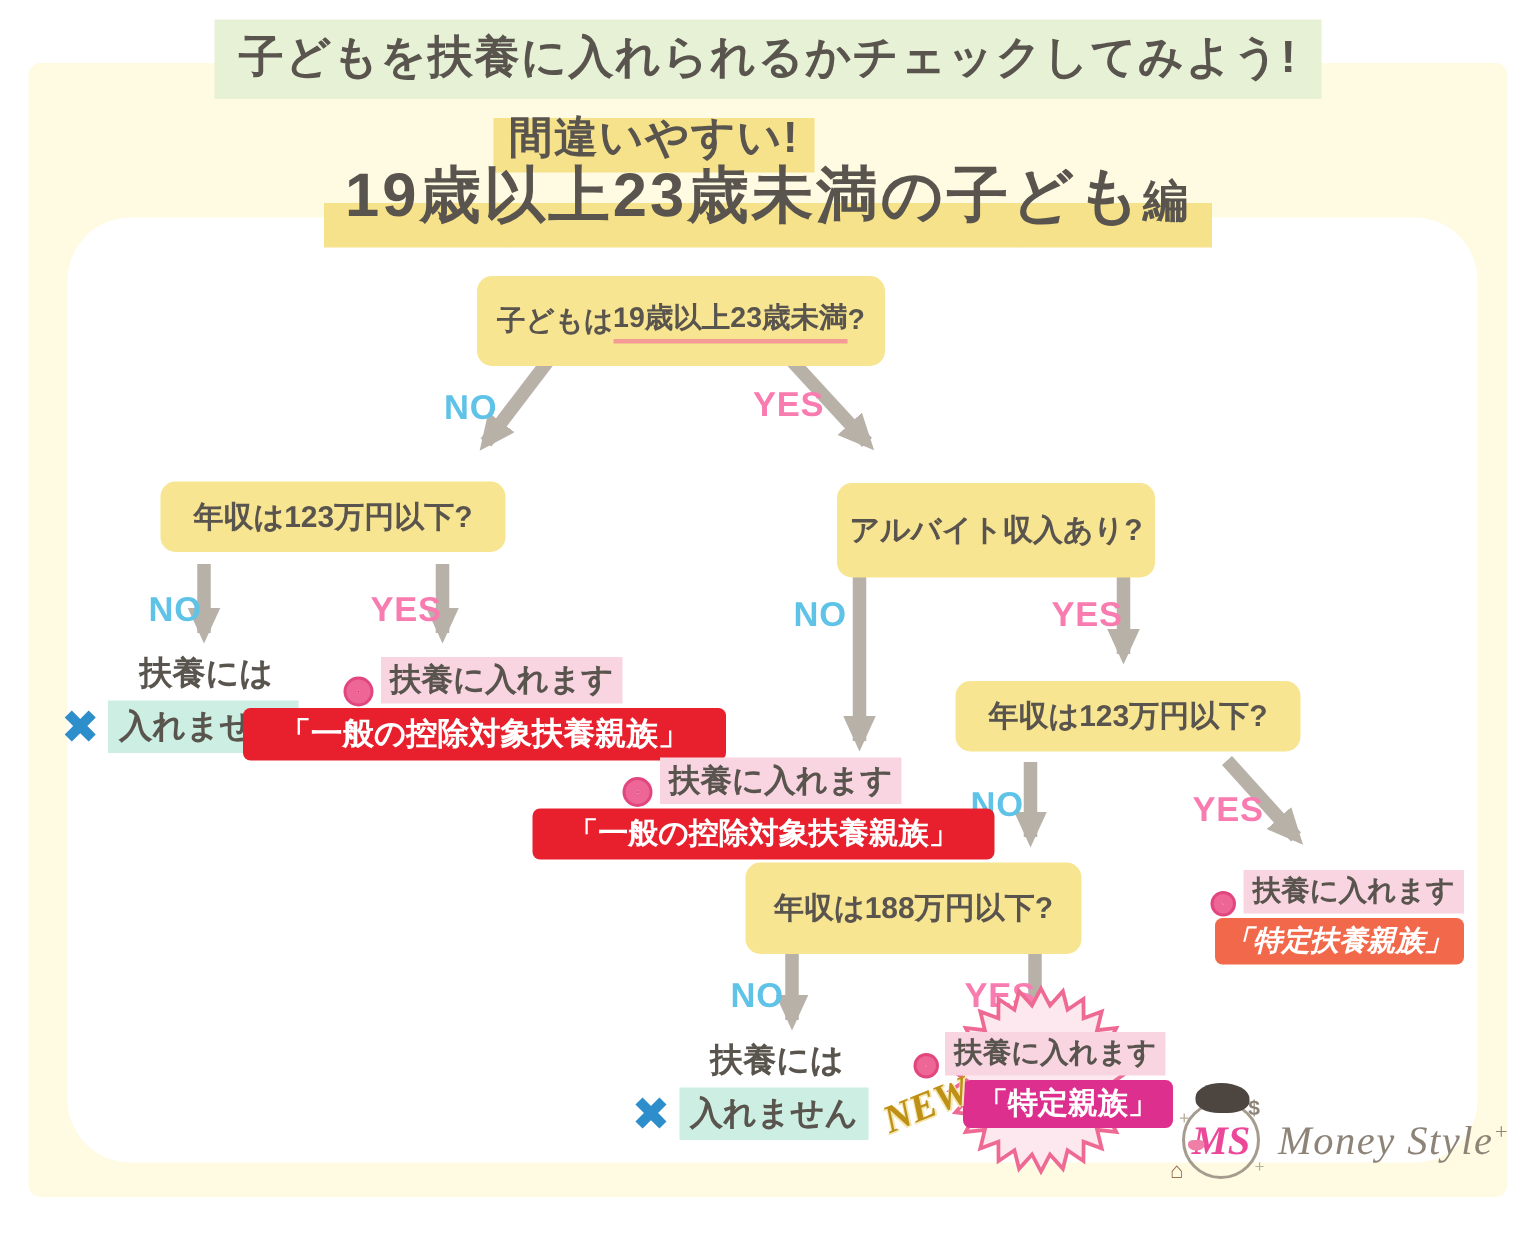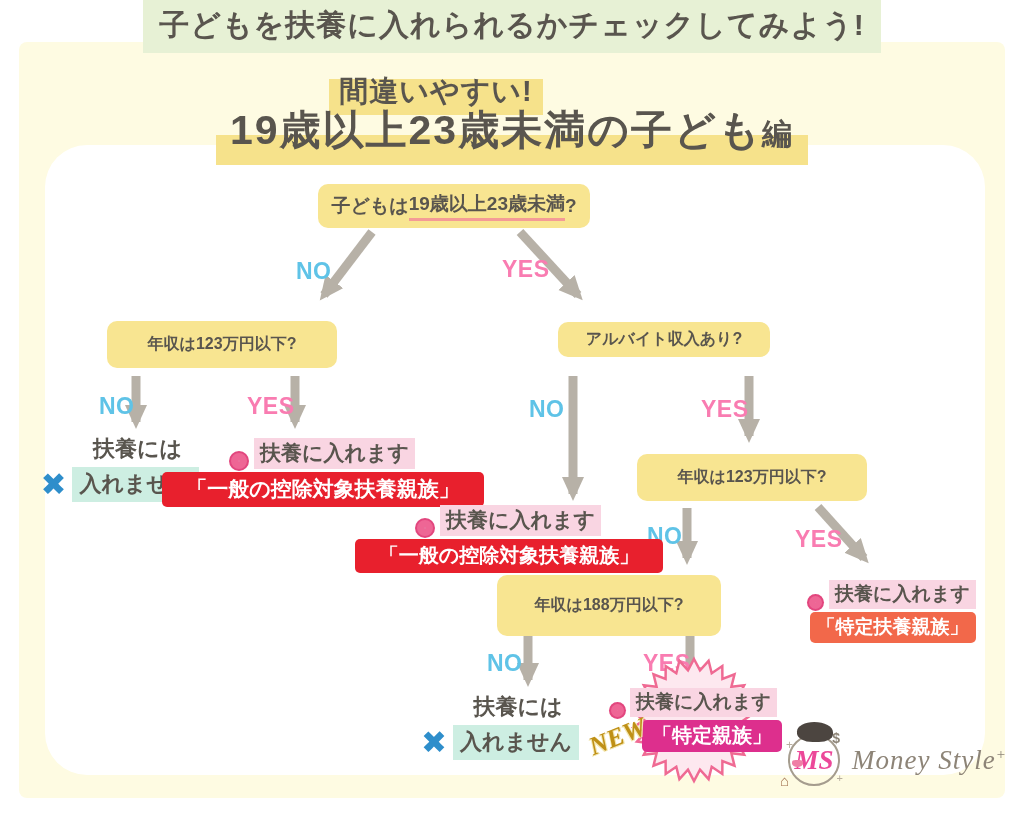--- a/index.html
+++ b/index.html
@@ -9,42 +9,42 @@
     --magenta:#dd2f8d; --arrow:#b7b1a7; --xblue:#2e8ecb; --ring:#ee6695;
   }
   *{margin:0;padding:0;box-sizing:border-box;}
   body{font-family:"Liberation Sans","DejaVu Sans",sans-serif;background:#fff;}
   #canvas{position:relative;width:1024px;height:822px;background:#fff;overflow:hidden;color:var(--ink);}
   .abs{position:absolute;}
   
   .yellow-sheet{left:19px;top:42px;width:986px;height:756px;background:var(--page-bg);border-radius:8px;}
   .white-panel{left:45px;top:145px;width:940px;height:630px;background:var(--panel);border-radius:42px;}
   
-  .banner-wrap{left:0;top:0;width:1024px;text-align:center;}
+  .banner-wrap{left:0;top:13px;width:1024px;text-align:center;}
   .banner{display:inline-block;background:var(--band-g);padding:5px 16px 7px;font-size:30px;font-weight:700;letter-spacing:1px;}
   .badge-wrap{left:0;top:72px;width:872px;text-align:center;}
   .badge{display:inline-block;font-size:29px;font-weight:700;letter-spacing:1px;background:linear-gradient(to bottom,transparent 16%,var(--hl-y) 16%);padding:0 10px 3px;}
   .title-wrap{left:0;top:103px;width:1024px;text-align:center;}
   .title{display:inline-block;font-size:41px;font-weight:700;letter-spacing:2px;background:linear-gradient(to bottom,transparent 52%,var(--hl-y) 52%);padding:0 14px 7px;}
   .title .suffix{font-size:30px;font-weight:700;}
   
-  .qbox{display:flex;align-items:center;justify-content:center;background:var(--box-y);border-radius:10px;font-weight:700;font-size:16px;color:var(--ink);white-space:nowrap;}
+  .qbox{display:flex;align-items:center;justify-content:center;background:var(--box-y);border-radius:10px;font-weight:700;font-size:20px;color:var(--ink);white-space:nowrap;}
   .em-under{border-bottom:3px solid #f49b96;padding-bottom:1px;}
   
   .elbl{font-size:23px;font-weight:700;letter-spacing:.5px;}
   .no{color:var(--no-b);} .yes{color:var(--yes-p);text-align:right;}
   
   .outcome{display:flex;flex-direction:column;align-items:center;gap:3px;}
   .ok-row{display:flex;align-items:flex-end;gap:7px;}
   .ring{width:16px;height:16px;border:7px solid var(--ring);border-radius:50%;box-shadow:0 0 0 2px #e2467e, inset 0 0 0 2px #e2467e;background:#fff;flex:0 0 auto;}
   .ring.small{width:13px;height:13px;border-width:6px;}
   .hl-pink{background:var(--okpink);font-size:21px;font-weight:700;padding:1px 6px 2px;white-space:nowrap;}
   .tag{color:#fff;font-weight:700;border-radius:5px;white-space:nowrap;}
   .tag-red{background:var(--red);font-size:21px;padding:3px 24px 4px;}
-  .tag-orange{background:var(--orange);font-size:19px;padding:2px 7px 3px;}
+  .tag-orange{background:var(--orange);font-size:19px;padding:2px 7px 3px;font-style:italic;}
   .tag-magenta{background:var(--magenta);font-size:20px;padding:2px 10px 3px;margin-left:36px;}
   .ng-line1{font-size:22px;font-weight:700;text-align:center;}
   .ng-row{display:flex;align-items:center;gap:6px;}
   .cross{color:var(--xblue);font-size:31px;font-weight:700;line-height:1;}
   .hl-mint{background:var(--mint);font-size:22px;font-weight:700;padding:2px 7px 3px;white-space:nowrap;}
   
   .starburst-wrap{left:630px;top:656px;width:128px;height:128px;}
   .starburst-wrap svg{position:absolute;inset:0;overflow:visible;}
   .star-content{position:absolute;inset:0;display:flex;flex-direction:column;align-items:center;justify-content:center;gap:3px;overflow:visible;}
   .star-content .hl-pink{font-size:19px;}
@@ -94,27 +94,27 @@
       <line x1="295" y1="376" x2="295" y2="422" marker-end="url(#ah)"></line>
       <line x1="573" y1="376" x2="573" y2="494" marker-end="url(#ah)"></line>
       <line x1="749" y1="376" x2="749" y2="436" marker-end="url(#ah)"></line>
       <line x1="687" y1="508" x2="687" y2="558" marker-end="url(#ah)"></line>
       <line x1="818" y1="507" x2="864" y2="558" marker-end="url(#ah)"></line>
       <line x1="528" y1="630" x2="528" y2="680" marker-end="url(#ah)"></line>
       <line x1="690" y1="630" x2="690" y2="684" marker-end="url(#ah)"></line>
     </g>
   </svg>
 
-  <div class="abs qbox" style="left:318px;top:184px;width:272px;height:44px;font-size:19px;">
+  <div class="abs qbox" style="left:318px;top:184px;width:272px;height:60px;font-size:19px;">
     <span>子どもは</span>
       <span class="em-under">19歳以上23歳未満</span>
       <span>?</span>
   </div>
   <div class="abs qbox" style="left:107px;top:321px;width:230px;height:47px;">年収は123万円以下?</div>
-  <div class="abs qbox" style="left:558px;top:322px;width:212px;height:35px;">アルバイト収入あり?</div>
+  <div class="abs qbox" style="left:558px;top:322px;width:212px;height:63px;">アルバイト収入あり?</div>
   <div class="abs qbox" style="left:637px;top:454px;width:230px;height:47px;">年収は123万円以下?</div>
   <div class="abs qbox" style="left:497px;top:575px;width:224px;height:61px;">年収は188万円以下?</div>
 
   <span class="abs elbl no" style="left:296px;top:258px;">NO</span>
   <span class="abs elbl yes" style="left:502px;top:256px;">YES</span>
   <span class="abs elbl no" style="left:99px;top:393px;">NO</span>
   <span class="abs elbl yes" style="left:247px;top:393px;">YES</span>
   <span class="abs elbl no" style="left:529px;top:396px;">NO</span>
   <span class="abs elbl yes" style="left:701px;top:396px;">YES</span>
   <span class="abs elbl no" style="left:647px;top:523px;">NO</span>

